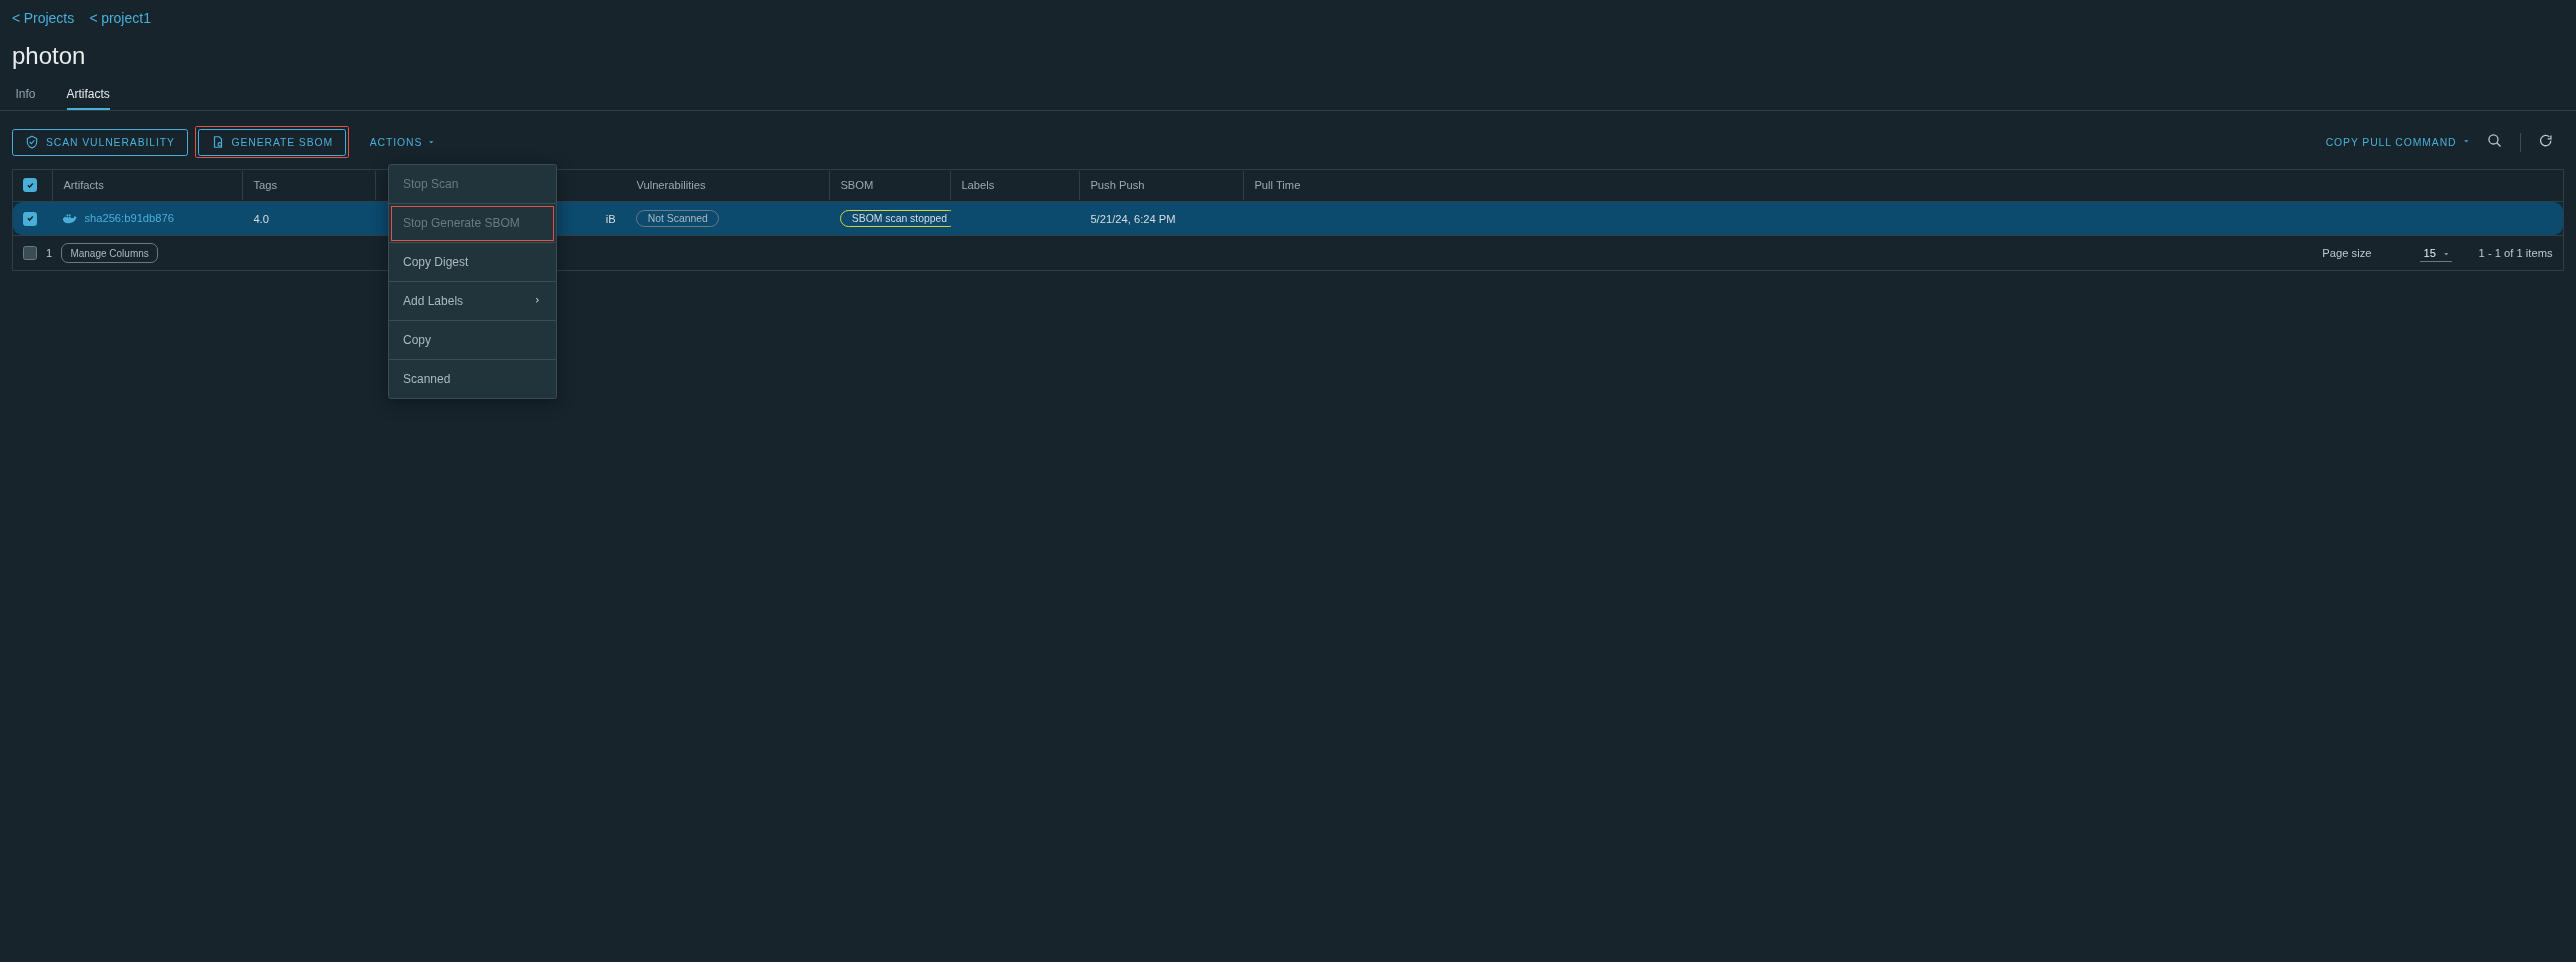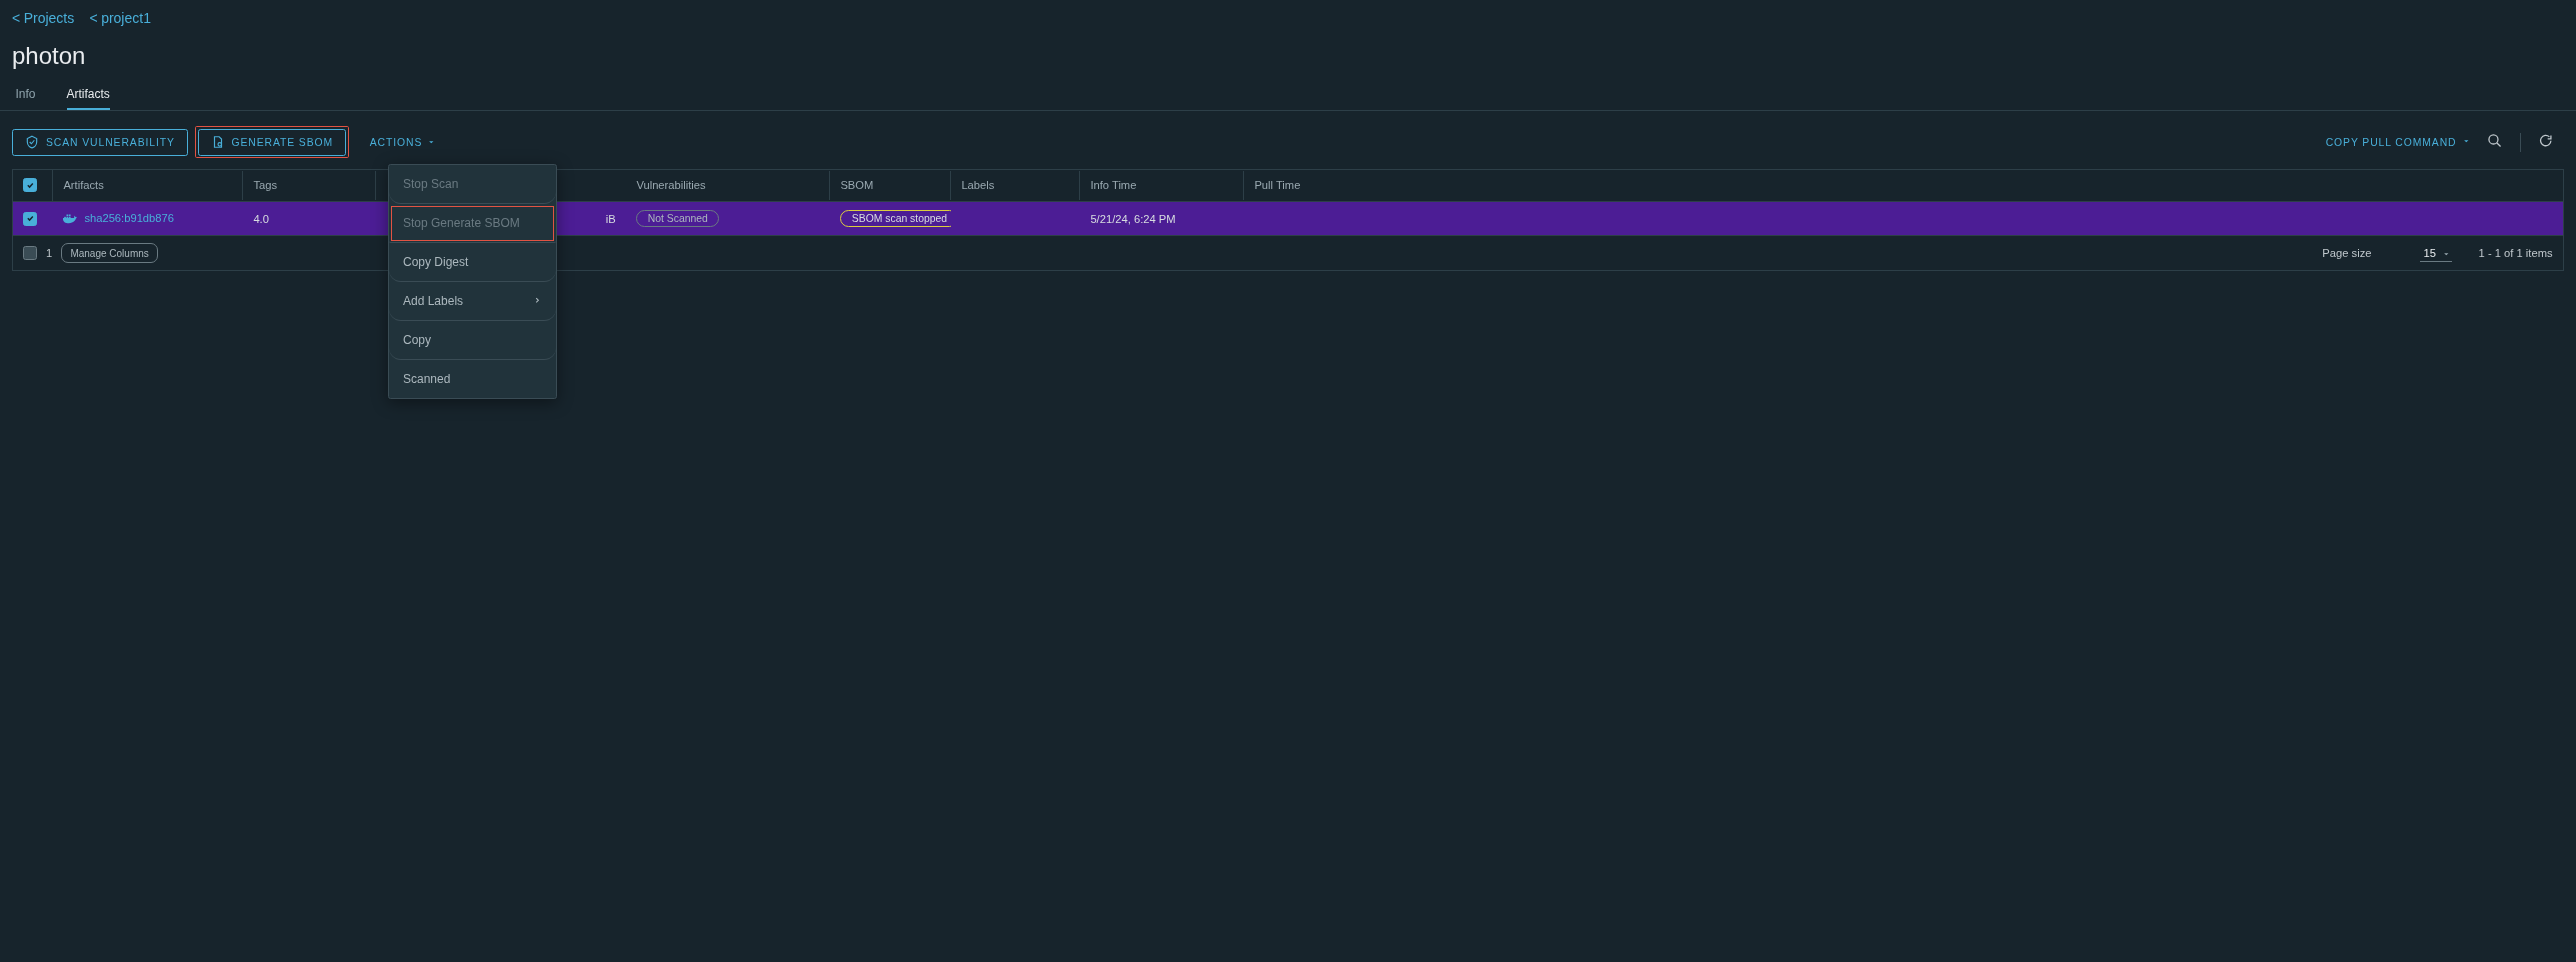--- a/index.html
+++ b/index.html
@@ -131,21 +131,20 @@
   }
   .dropdown-item {
     padding: 12px 14px;
     font-size: 12px;
     color: #acb8be;
     border-bottom: 0.9px solid #3a4c55;
     display: flex;
     align-items: center;
     justify-content: space-between;
     cursor: pointer;
-    border-radius: 12px;
   }
   .dropdown-item.disabled { color: #6a7a82; cursor: default; }
   .dropdown-item:last-child { border-bottom: none; }
   .dropdown-item .chev { color:#acb8be; }
   .dd-highlight {
     outline: 1.7px solid #e25343;
     outline-offset: -3.5px;
     border-radius: 1.7px;
   }
 
@@ -160,21 +159,22 @@
     padding: 8.6px 10.4px;
     font-size: 11.2px;
     color: #9aa9b1;
     border-right: 0.9px solid #2d3f48;
     overflow: hidden;
     text-overflow: ellipsis;
     white-space: nowrap;
   }
   .th:last-child, .td:last-child { border-right: none; }
   .trow {
-    background: #4c1d95;
+    background: #0c4a6e;
+    border-radius: 9px;
   }
   .td { color: #d7dde0; border-right: none; }
   .checkbox {
     width: 14px; height: 14px;
     border-radius: 2.6px;
     display: inline-flex;
     align-items: center;
     justify-content: center;
     background: #17242c;
     border: 0.9px solid #6a7a82;
@@ -343,21 +343,21 @@
             <path d="M5 12 L10 17 L19 7"></path>
           </svg>
       </span>
     </div>
     <div class="th">Artifacts</div>
     <div class="th">Tags</div>
     <div class="th" style="border-right:none"></div>
     <div class="th">Vulnerabilities</div>
     <div class="th">SBOM</div>
     <div class="th">Labels</div>
-    <div class="th">Info Time</div>
+    <div class="th">Push Push</div>
     <div class="th">Pull Time</div>
   </div>
 
   <div class="trow">
     <div class="td">
       <span class="checkbox checked">
         <svg viewBox="0 0 24 24" fill="none" stroke="#17242c" stroke-width="4">
             <path d="M5 12 L10 17 L19 7"></path>
           </svg>
       </span>

